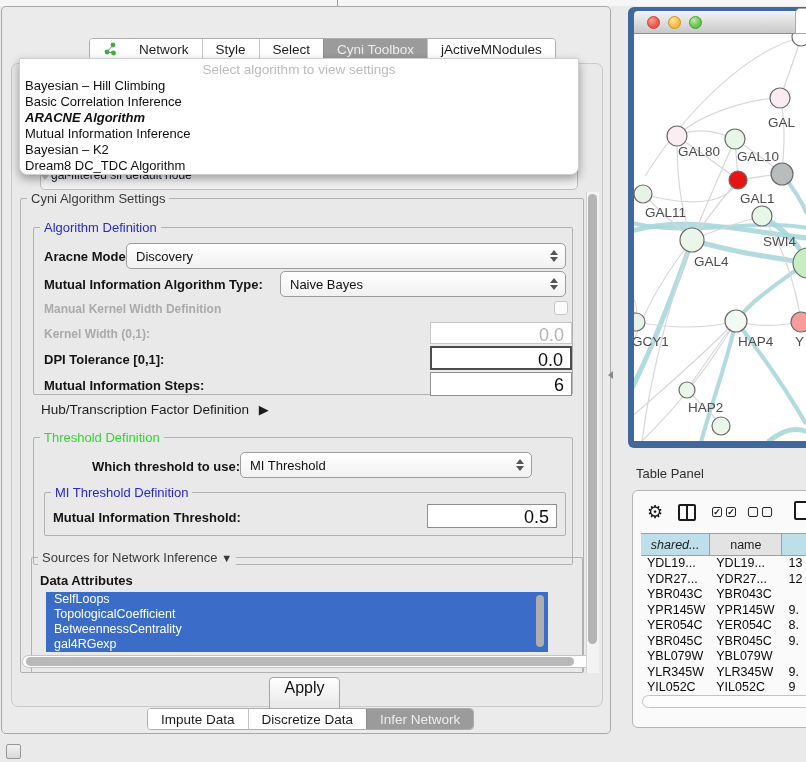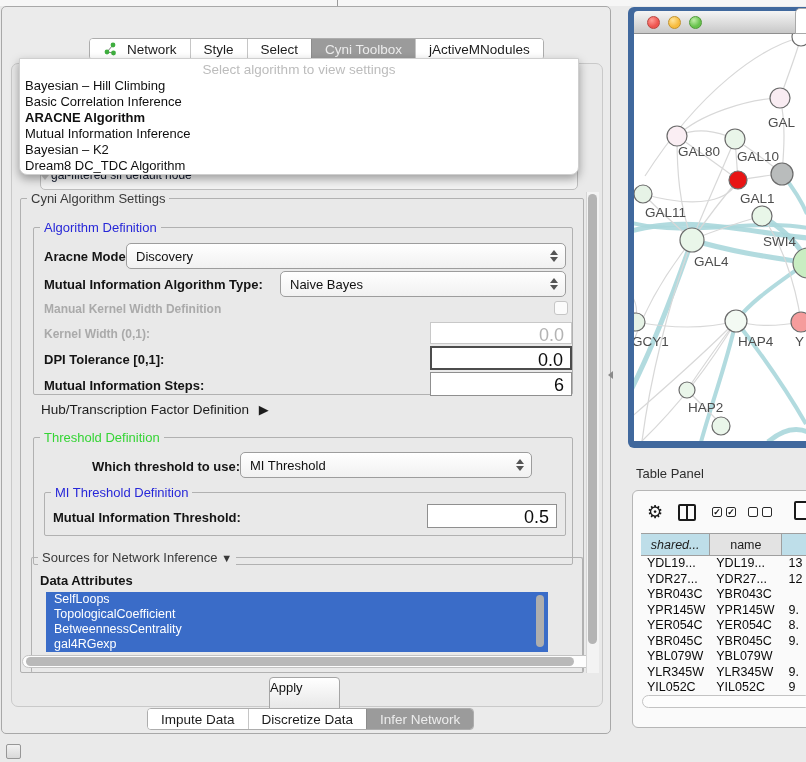--- a/index.html
+++ b/index.html
@@ -17,37 +17,37 @@
   #cp-header { left:0; top:0; width:100%; height:25px;
                background:linear-gradient(#f7f7f7,#d8d8d8); border-bottom:1px solid #b3b3b3;
                border-radius:5px 5px 0 0; }
   #cp-title { left:9px; top:5px; font-size:13px; color:#2b2b2b; }
   #cp-float { left:578px; top:7px; width:11px; height:11px; border:2px solid #222; border-radius:1px; }
   #cp-close { left:596px; top:3px; font-size:14px; font-weight:bold; color:#1a1a1a; }
 
   
   .segbar { display:flex; height:22px; background:#fff; border:1px solid #adadad;
             border-radius:4px; overflow:hidden; }
-  .seg { display:flex; align-items:center; justify-content:center; gap:10px;
+  .seg { display:flex; align-items:center; justify-content:center; gap:22px;
          font-size:13.5px; color:#1c1c1c; padding:0 13px; border-left:1px solid #c6c6c6;
          white-space:nowrap; background:#fff; }
   .seg:first-child { border-left:none; }
   .seg.sel { background:#9b9b9b; color:#ececec; border-left-color:#8d8d8d; }
 
   #cp-content { left:10px; top:62px; width:592px; height:644px; background:#e9e9e9;
                 border:1px solid #c9c9c9; border-radius:7px; }
 
   
   #algo-popup { left:18px; top:57px; width:560px; height:117px; background:#fff;
                 border:1px solid #cfcfcf; border-radius:0 0 8px 8px;
                 box-shadow:0 4px 10px rgba(0,0,0,.35); z-index:30; }
   #algo-placeholder { width:100%; text-align:center; font-size:13.5px; color:#bcbcbc;
                       padding-top:3px; height:19px; }
   .algo-item { font-size:13px; color:#0f0f0f; line-height:16.1px; padding-left:5px; }
-  .algo-item.bold { font-weight:bold; }
+  .algo-item.bold { font-weight:bold;font-style:italic; }
 
   
   #net-combo { left:38px; top:158px; width:538px; height:30px; background:#f2f2f2;
                border:1px solid #bdbdbd; border-radius:5px; z-index:5;
                display:flex; align-items:center; }
   #net-combo span { font-size:12px; color:#0f172a; padding-left:10px; }
 
   
   .group { border:1px solid #b1b1b1; border-radius:2px; background:transparent; }
   .gtitle { position:absolute; top:-8px; left:6px; background:#e9e9e9; padding:0 4px;
@@ -79,21 +79,21 @@
 
   .hscroll { border:1px solid #c3c3c3; border-radius:7px; background:#fdfdfd; }
   .hthumb  { background:#b9b9b9; border-radius:5px; }
 
   #v-scroll-track { left:584px; top:190px; width:13px; height:481px; background:#f3f3f3;
                     border-left:1px solid #d6d6d6; }
   #v-scroll-thumb { left:586px; top:192px; width:9px; height:450px; background:#b4b4b4; border-radius:5px; }
 
   #apply-btn { left:267px; top:675px; width:71px; height:36px; border:1px solid #a5a5a5;
                border-radius:4px; background:linear-gradient(#ffffff,#e4e4e4);
-               font-size:13px; color:#111; text-align:left; line-height:19px; }
+               font-size:16px; color:#111; text-align:center; line-height:19px; }
 
   #divider-arrow { left:608px; top:371px; width:0; height:0;
                    border-top:4px solid transparent; border-bottom:4px solid transparent;
                    border-right:5px solid #8a8a8a; }
   #corner-box { left:6px; top:744px; width:15px; height:15px; border:1px solid #979797;
                 background:linear-gradient(#f2f2f2,#d9d9d9); border-radius:2px; }
 
   
   #net-frame { left:628px; top:7px; width:190px; height:441px; background:#40689d; border-radius:6px; }
   #net-titlebar { left:634px; top:11px; width:184px; height:23px;

